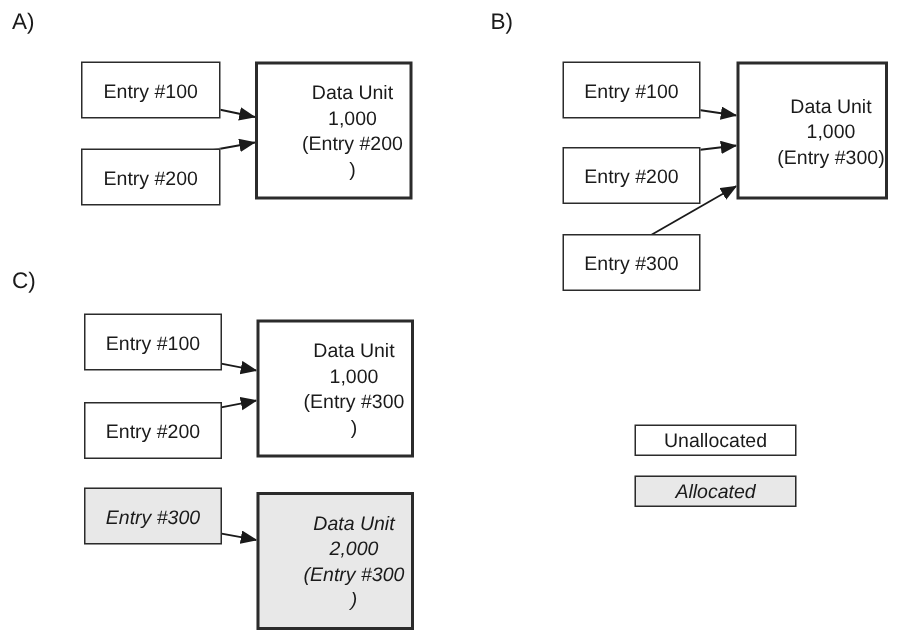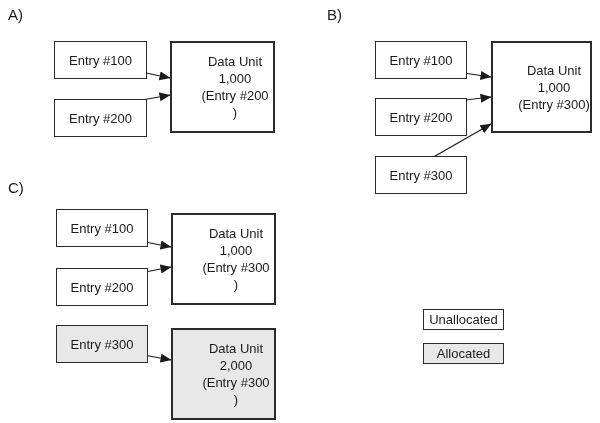--- a/index.html
+++ b/index.html
@@ -39,22 +39,22 @@
   .entry { width: 93px; height: 38px; margin-left: 44px; }
   .entry-b, .entry-c { width: 92px; }
   .dataunit {
     width: 105px;
     height: 92px;
     border-width: 2px;
     line-height: 17px;
     white-space: pre-wrap;
     padding-left: 25px;
   }
-  .allocated { background: var(--allocated-fill, #e8e8e8); }
-  .legend-box { width: 81px; height: 21px; margin-top: 26px; }
+  .allocated { background: var(--allocated-fill, #e8e8e8); font-style: italic; }
+  .legend-box { width: 108px; height: 21px; }
 </style>
 </head>
 <body>
 
 <div class="stage">
 
   <svg class="arrows-layer" width="600" height="423" viewBox="0 0 600 423" xmlns="http://www.w3.org/2000/svg">
     <defs>
       <marker id="ah" markerUnits="userSpaceOnUse" markerWidth="12" markerHeight="10" refX="10.5" refY="4.5" orient="auto">
         <path d="M0,0 L11,4.5 L0,9 Z" fill="#1a1a1a"></path>

